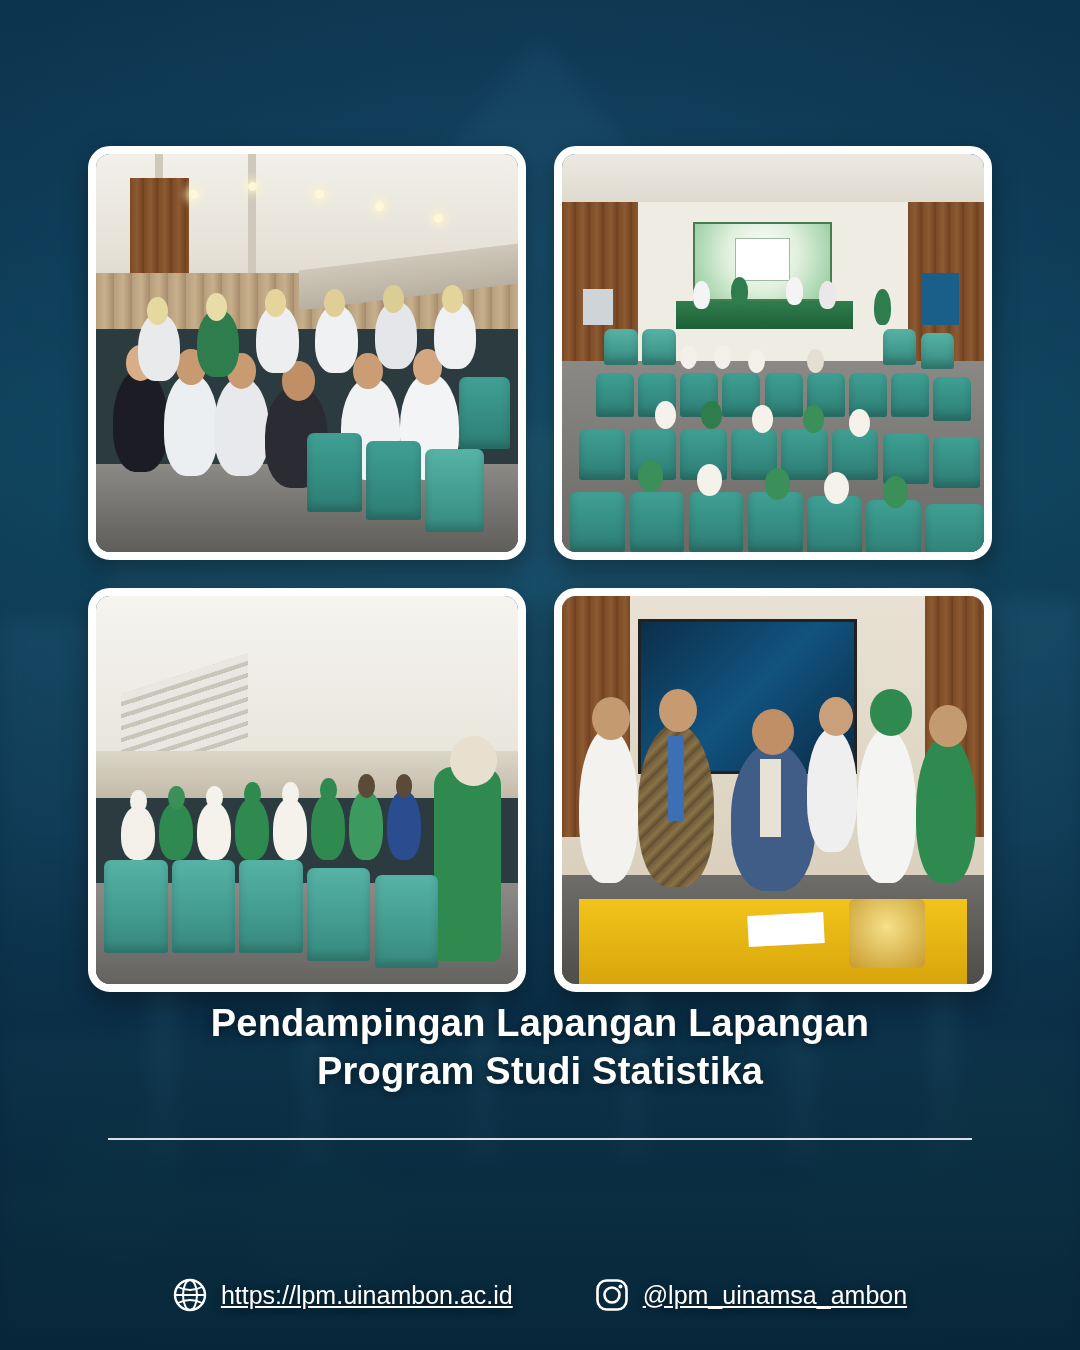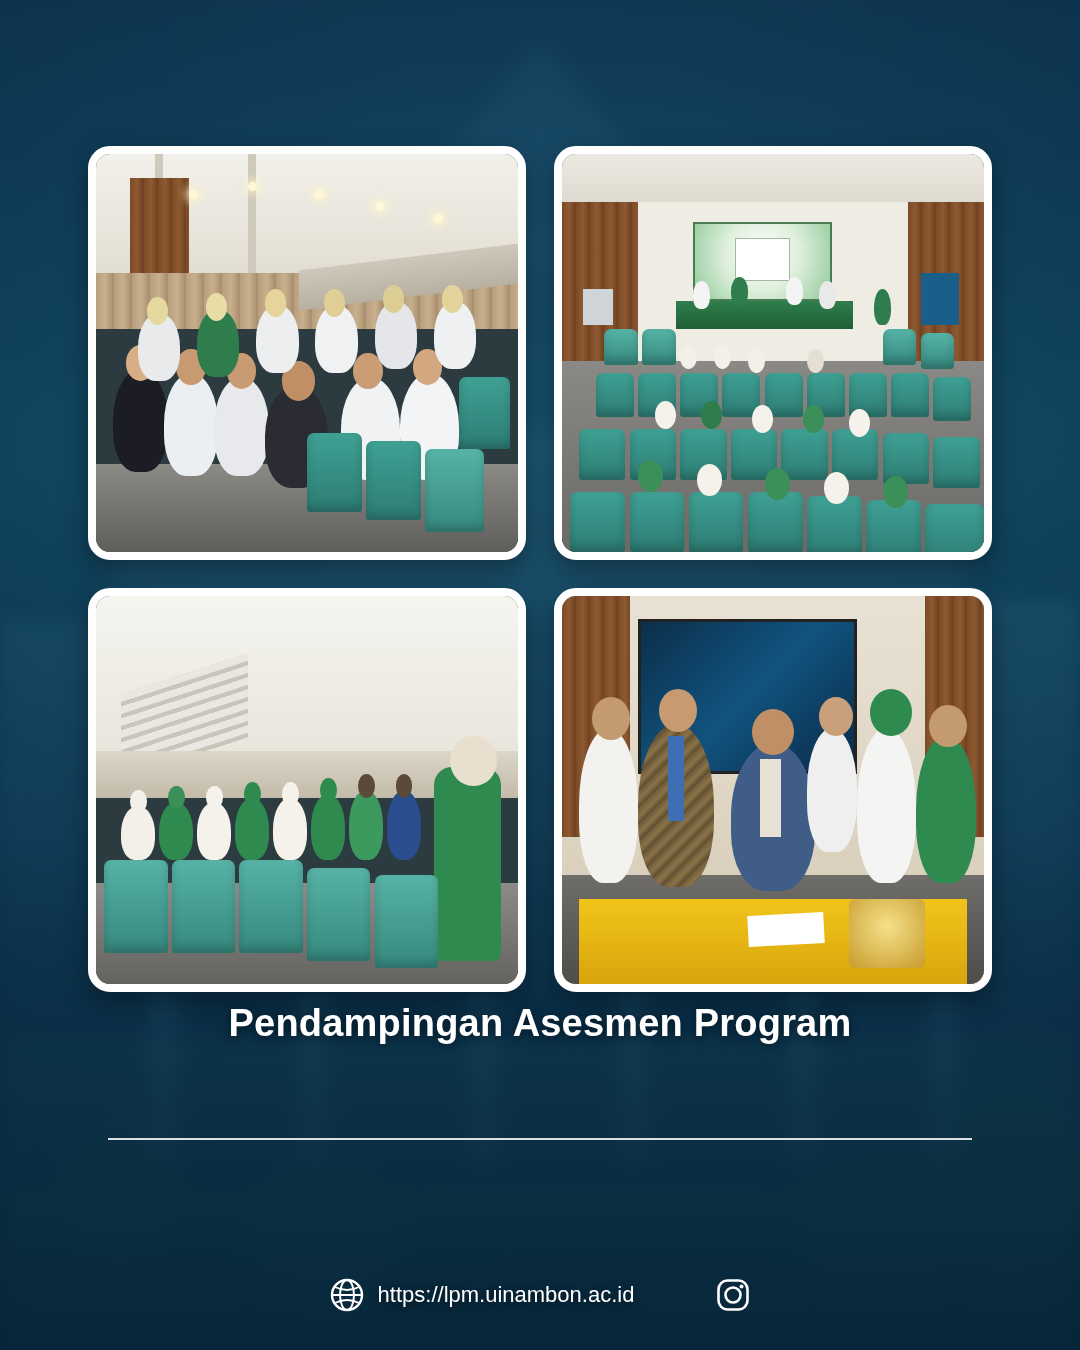--- a/index.html
+++ b/index.html
@@ -206,21 +206,21 @@
   .footer {
     position: absolute;
     left: 0; right: 0; bottom: 38px;
     display: flex;
     justify-content: center;
     align-items: center;
     gap: 82px;
     color: #ffffff;
   }
   .f-item { display: flex; align-items: center; gap: 14px; }
-  .f-text { font-size: 22px; text-shadow: 0 2px 8px rgba(0,0,0,0.5); }
+  .f-text { font-size: 25px; text-shadow: 0 2px 8px rgba(0,0,0,0.5); text-decoration: underline; }
   .f-icon { width: 34px; height: 34px; display: flex; align-items:center; justify-content:center; }
 </style>
 </head>
 <body>
 
 <div class="poster">
 
   <div class="bg">
     <div class="bg-building">
       <div class="b-roof2"></div>
@@ -427,21 +427,22 @@
         <div class="person" style="left:84%; top:36%; width:14%; height:38%; background:#2f8a4f;"></div>
         <div class="head" style="left:87%; top:28%; width:9%; height:11%; background:#c49a70;"></div>
 
         <div style="position:absolute; left:44%; bottom:10%; width:18%; height:8%; background:#ffffff; transform: rotate(-3deg);"></div>
         <div style="position:absolute; left:68%; bottom:4%; width:18%; height:18%; background: radial-gradient(circle at 50% 40%, #f6e08a, #c79b2c); border-radius:6px;"></div>
       </div>
     </div>
   </div>
 
   <div class="title-block">
-    <div class="title">Pendampingan Asesmen Program</div>
+    <div class="title">Pendampingan Lapangan Lapangan</div>
+    <div class="title">Program Studi Statistika</div>
   </div>
 
   <div class="divider"></div>
 
 
   <div class="footer">
     <div class="f-item">
       <span class="f-icon">
         <svg viewBox="0 0 34 34" width="34" height="34" aria-hidden="true">
           <circle cx="17" cy="17" r="15" fill="none" stroke="#ffffff" stroke-width="2.4"></circle>
@@ -454,16 +455,17 @@
       <span class="f-text">https://lpm.uinambon.ac.id</span>
     </div>
     <div class="f-item">
       <span class="f-icon">
         <svg viewBox="0 0 34 34" width="34" height="34" aria-hidden="true">
           <rect x="2.5" y="2.5" width="29" height="29" rx="9" fill="none" stroke="#ffffff" stroke-width="2.6"></rect>
           <circle cx="17" cy="17" r="7.5" fill="none" stroke="#ffffff" stroke-width="2.6"></circle>
           <circle cx="25.5" cy="8.5" r="2" fill="#ffffff"></circle>
         </svg>
       </span>
+      <span class="f-text">@lpm_uinamsa_ambon</span>
     </div>
   </div>
 
 </div>
 
 </body></html>

